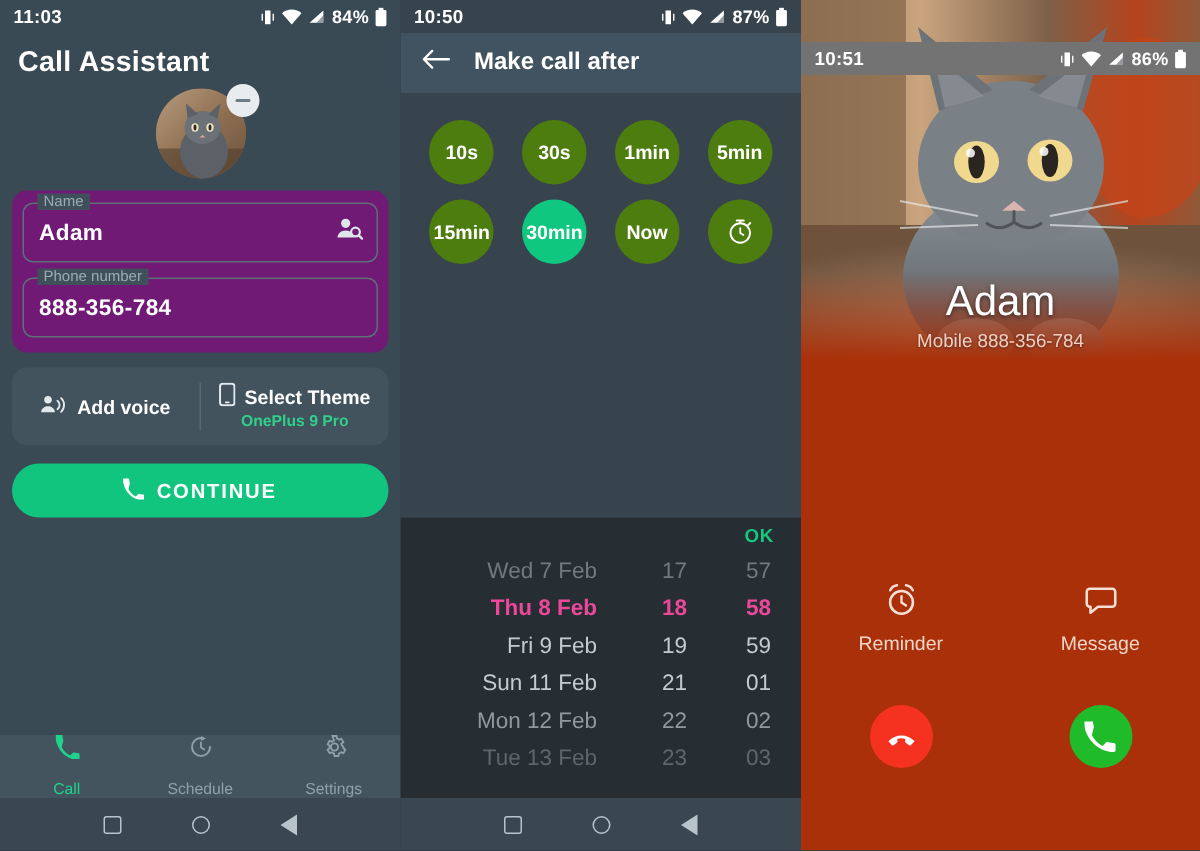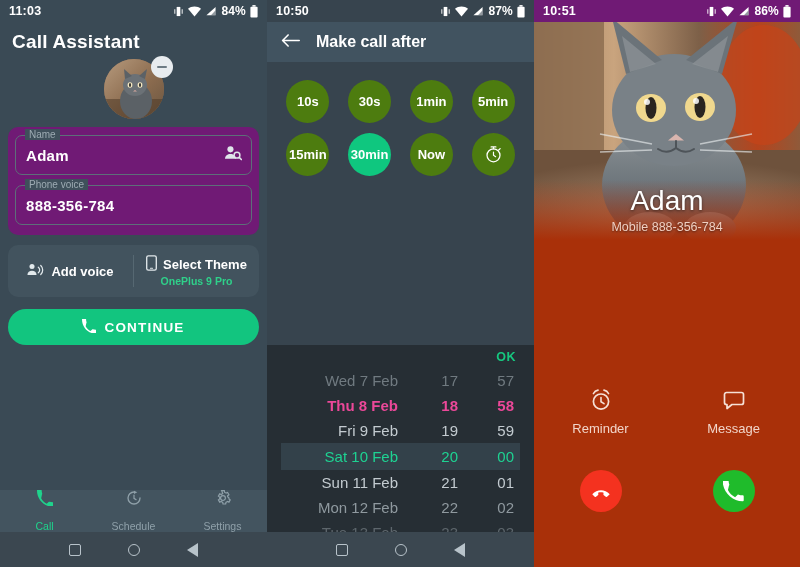--- a/index.html
+++ b/index.html
@@ -22,21 +22,21 @@
     justify-content: space-between; padding: 0 9px;
     color: #ffffff; font-size: 12.5px; font-weight: bold;
     letter-spacing: .2px;
   }
   .sb-left { font-size: 12.5px; }
   .sb-right { display: flex; align-items: center; gap: 4px; }
   .sb-right svg { display: block; }
   .sb-batt { font-size: 12px; font-weight: bold; }
   .p1 .statusbar, .p2 .statusbar { background: #3a4a55; }
   .p2 .statusbar { background: #37444e; }
-  .p3 .statusbar { background: #701a75; position: relative; z-index: 5; }
+  .p3 .statusbar { background: #737373; position: relative; z-index: 5; margin-top: 28px; }
 
   
   .app-title {
     color: #ffffff; font-size: 19px; font-weight: bold;
     padding: 9px 12px 0 12px; letter-spacing: .2px;
   }
   .avatar-wrap {
     position: relative; width: 60px; height: 60px;
     margin: 6px auto 0 auto;
   }
@@ -267,21 +267,21 @@
         <span class="fico">
           <svg width="18" height="16" viewBox="0 0 24 22">
               <circle cx="8.5" cy="6" r="4.2" fill="#dfe6ea"></circle>
               <path d="M1 19c0-4 3.5-6.5 7.5-6.5s7.5 2.5 7.5 6.5z" fill="#dfe6ea"></path>
               <circle cx="17.5" cy="14" r="4" fill="none" stroke="#dfe6ea" stroke-width="2"></circle>
               <path d="M20.5 17 L23.5 20" stroke="#dfe6ea" stroke-width="2.2" stroke-linecap="round"></path>
             </svg>
         </span>
       </div>
       <div class="field">
-        <span class="flabel">Phone voice</span>
+        <span class="flabel">Phone number</span>
         <span class="fval">888-356-784</span>
       </div>
     </div>
 
     <div class="opts-card">
       <div class="opt">
         <span>
           <svg width="17" height="14" viewBox="0 0 24 20">
               <circle cx="7" cy="5" r="3.6" fill="#e2e9ec"></circle>
               <path d="M0.5 17c0-3.6 3-5.8 6.5-5.8S13.5 13.4 13.5 17z" fill="#e2e9ec"></path>
@@ -420,25 +420,20 @@
       </div>
       <div class="prow f2">
         <span class="d">Thu 8 Feb</span>
         <span class="h">18</span>
         <span class="m">58</span>
       </div>
       <div class="prow f1">
         <span class="d">Fri 9 Feb</span>
         <span class="h">19</span>
         <span class="m">59</span>
-      </div>
-      <div class="prow sel">
-        <span class="d">Sat 10 Feb</span>
-        <span class="h">20</span>
-        <span class="m">00</span>
       </div>
       <div class="prow n1">
         <span class="d">Sun 11 Feb</span>
         <span class="h">21</span>
         <span class="m">01</span>
       </div>
       <div class="prow n2">
         <span class="d">Mon 12 Feb</span>
         <span class="h">22</span>
         <span class="m">02</span>

